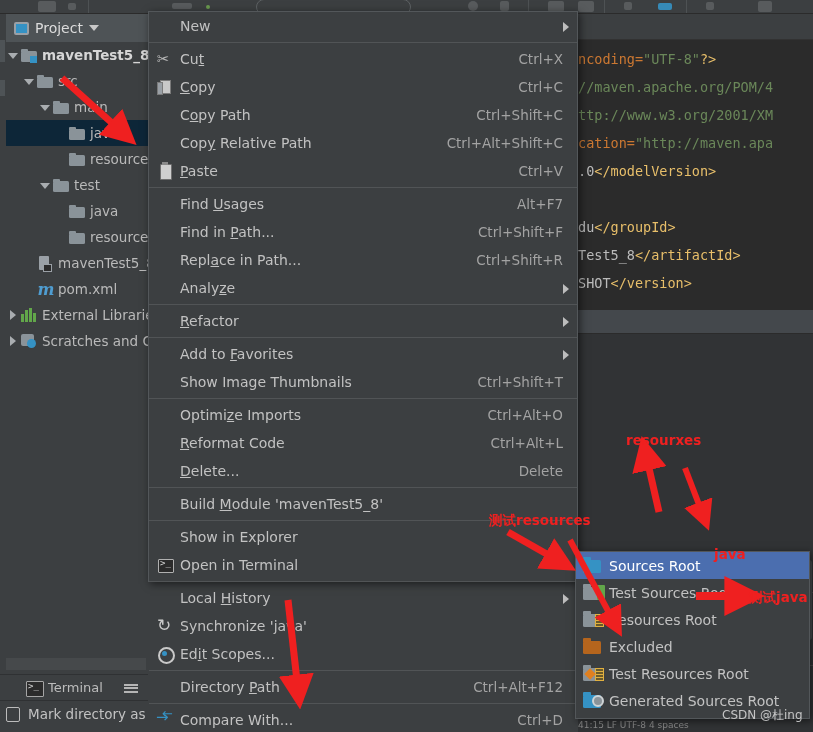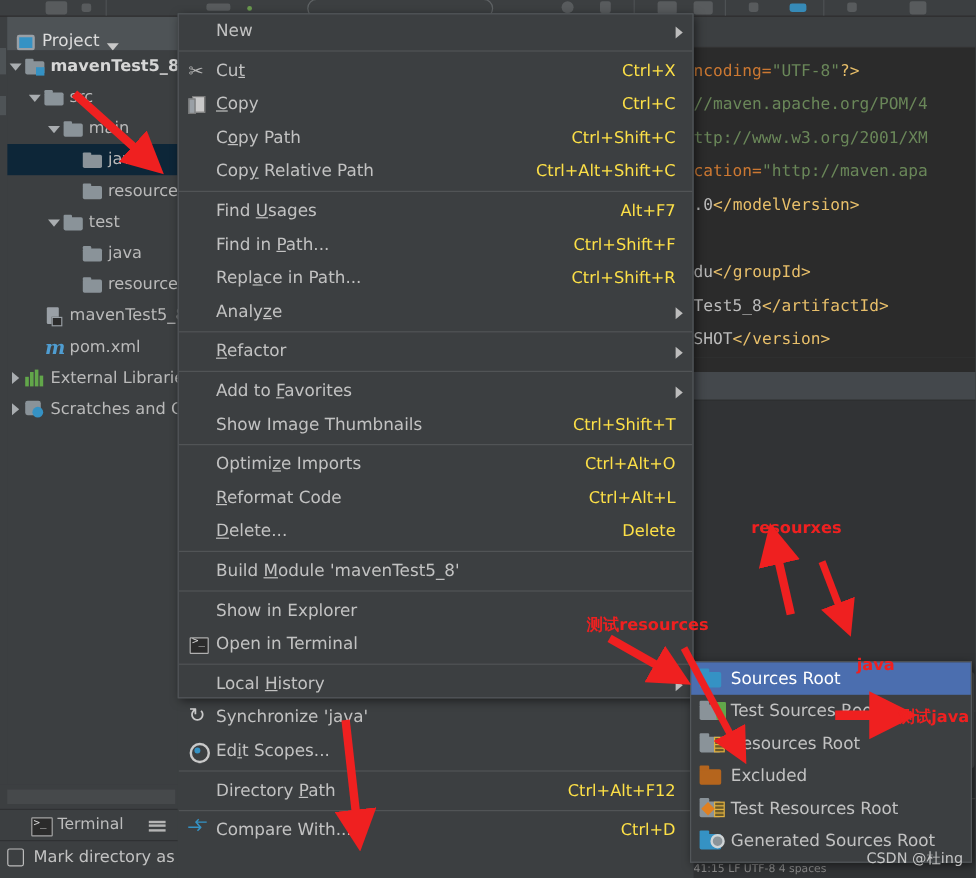--- a/index.html
+++ b/index.html
@@ -25,21 +25,21 @@
   .tb-search {
     position:absolute; left:256px; top:-1px; width:155px; height:16px;
     border:1px solid #5e6264; border-radius:8px; background:#3c3f41;
   }
   .tb-dot { position:absolute; width:4px; height:4px; border-radius:50%; background:#6a9a4e; top:5px; }
   .tb-blue { background:#3592c4 !important; }
 
   
   .proj-header {
     position:absolute; left:6px; top:14px; width:142px; height:28px;
-    background:#4e5356; display:flex; align-items:flex-end; padding-left:8px; gap:6px;
+    background:#4e5356; display:flex; align-items:center; padding-left:8px; gap:6px;
   }
   .proj-header .ph-label { color:#dcdcdc; font-size:14px; }
   .win-icon {
     width:15px; height:13px; border:2px solid #9aa0a6; border-radius:2px;
     background:#3592c4; display:inline-block;
   }
   .caret-down {
     width:0;height:0;border-left:5px solid transparent;border-right:5px solid transparent;
     border-top:6px solid #c8c8c8;
   }
@@ -147,21 +147,21 @@
   }
   .mi {
     position:relative; height:28px; display:flex; align-items:center;
     padding-left:5px; font-size:14px; color:#c2c2c2; white-space:nowrap;
   }
   .mi .mico {
     flex:0 0 22px; width:22px; height:18px; position:relative; margin-right:4px;
   }
   .mi .mlabel { flex:1 1 auto; }
   .mi .mlabel u { text-decoration:underline; }
-  .mi .mshort { color:#fde047; font-size:13.5px; padding-right:14px; }
+  .mi .mshort { color:#a3a3a3; font-size:13.5px; padding-right:14px; }
   .mi .marrow {
     position:absolute; right:8px; top:10px;
     width:0;height:0;border-top:5px solid transparent;border-bottom:5px solid transparent;
     border-left:6px solid #bdbdbd;
   }
   .msep { height:1px; background:#515456; margin:2px 0; }
 
   
   .ic-cut, .ic-copy, .ic-paste, .ic-term, .ic-sync, .ic-scope, .ic-cmp {
     position:absolute; left:3px; top:1px; width:16px; height:16px;
@@ -437,20 +437,27 @@
       <div class="mi">
         <span class="mico"></span>
         <span class="mlabel">C<u>o</u>py Path</span>
         <span class="mshort">Ctrl+Shift+C</span>
       </div>
       <div class="mi">
         <span class="mico"></span>
         <span class="mlabel">Cop<u>y</u> Relative Path</span>
         <span class="mshort">Ctrl+Alt+Shift+C</span>
       </div>
+      <div class="mi">
+        <span class="mico">
+          <span class="ic-paste"></span>
+        </span>
+        <span class="mlabel"><u>P</u>aste</span>
+        <span class="mshort">Ctrl+V</span>
+      </div>
       <div class="msep"></div>
       <div class="mi">
         <span class="mico"></span>
         <span class="mlabel">Find <u>U</u>sages</span>
         <span class="mshort">Alt+F7</span>
       </div>
       <div class="mi">
         <span class="mico"></span>
         <span class="mlabel">Find in <u>P</u>ath...</span>
         <span class="mshort">Ctrl+Shift+F</span>

